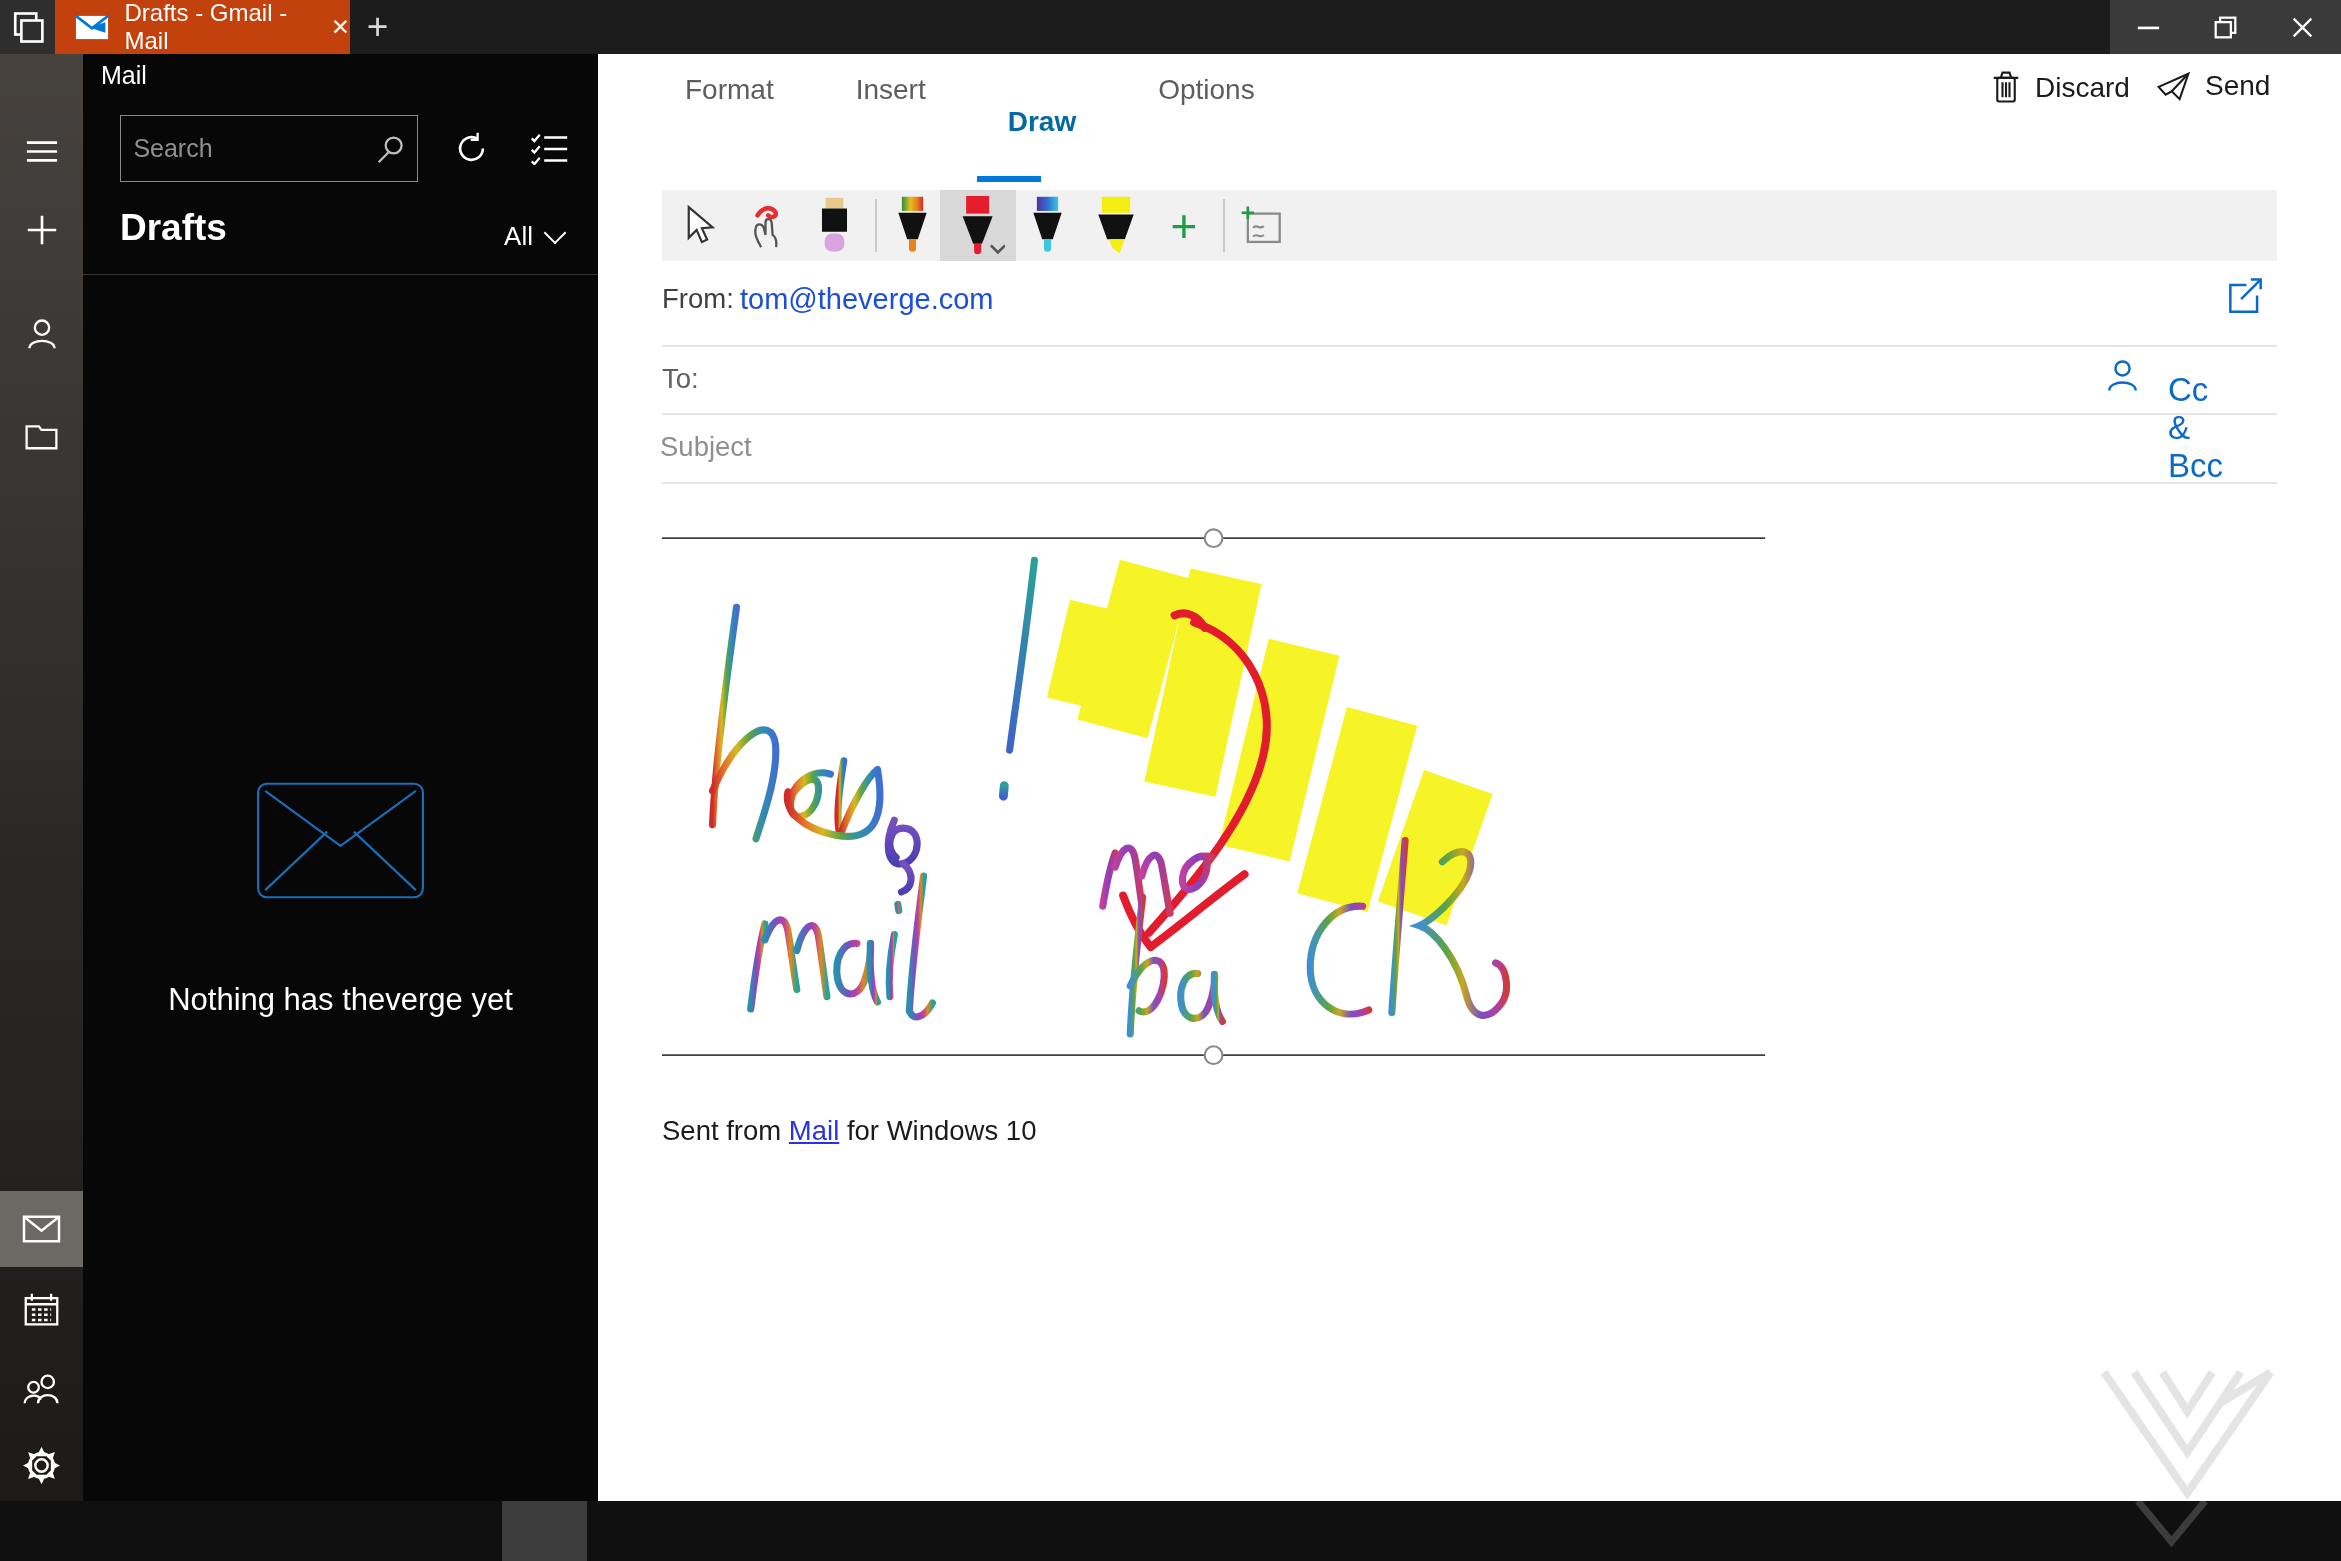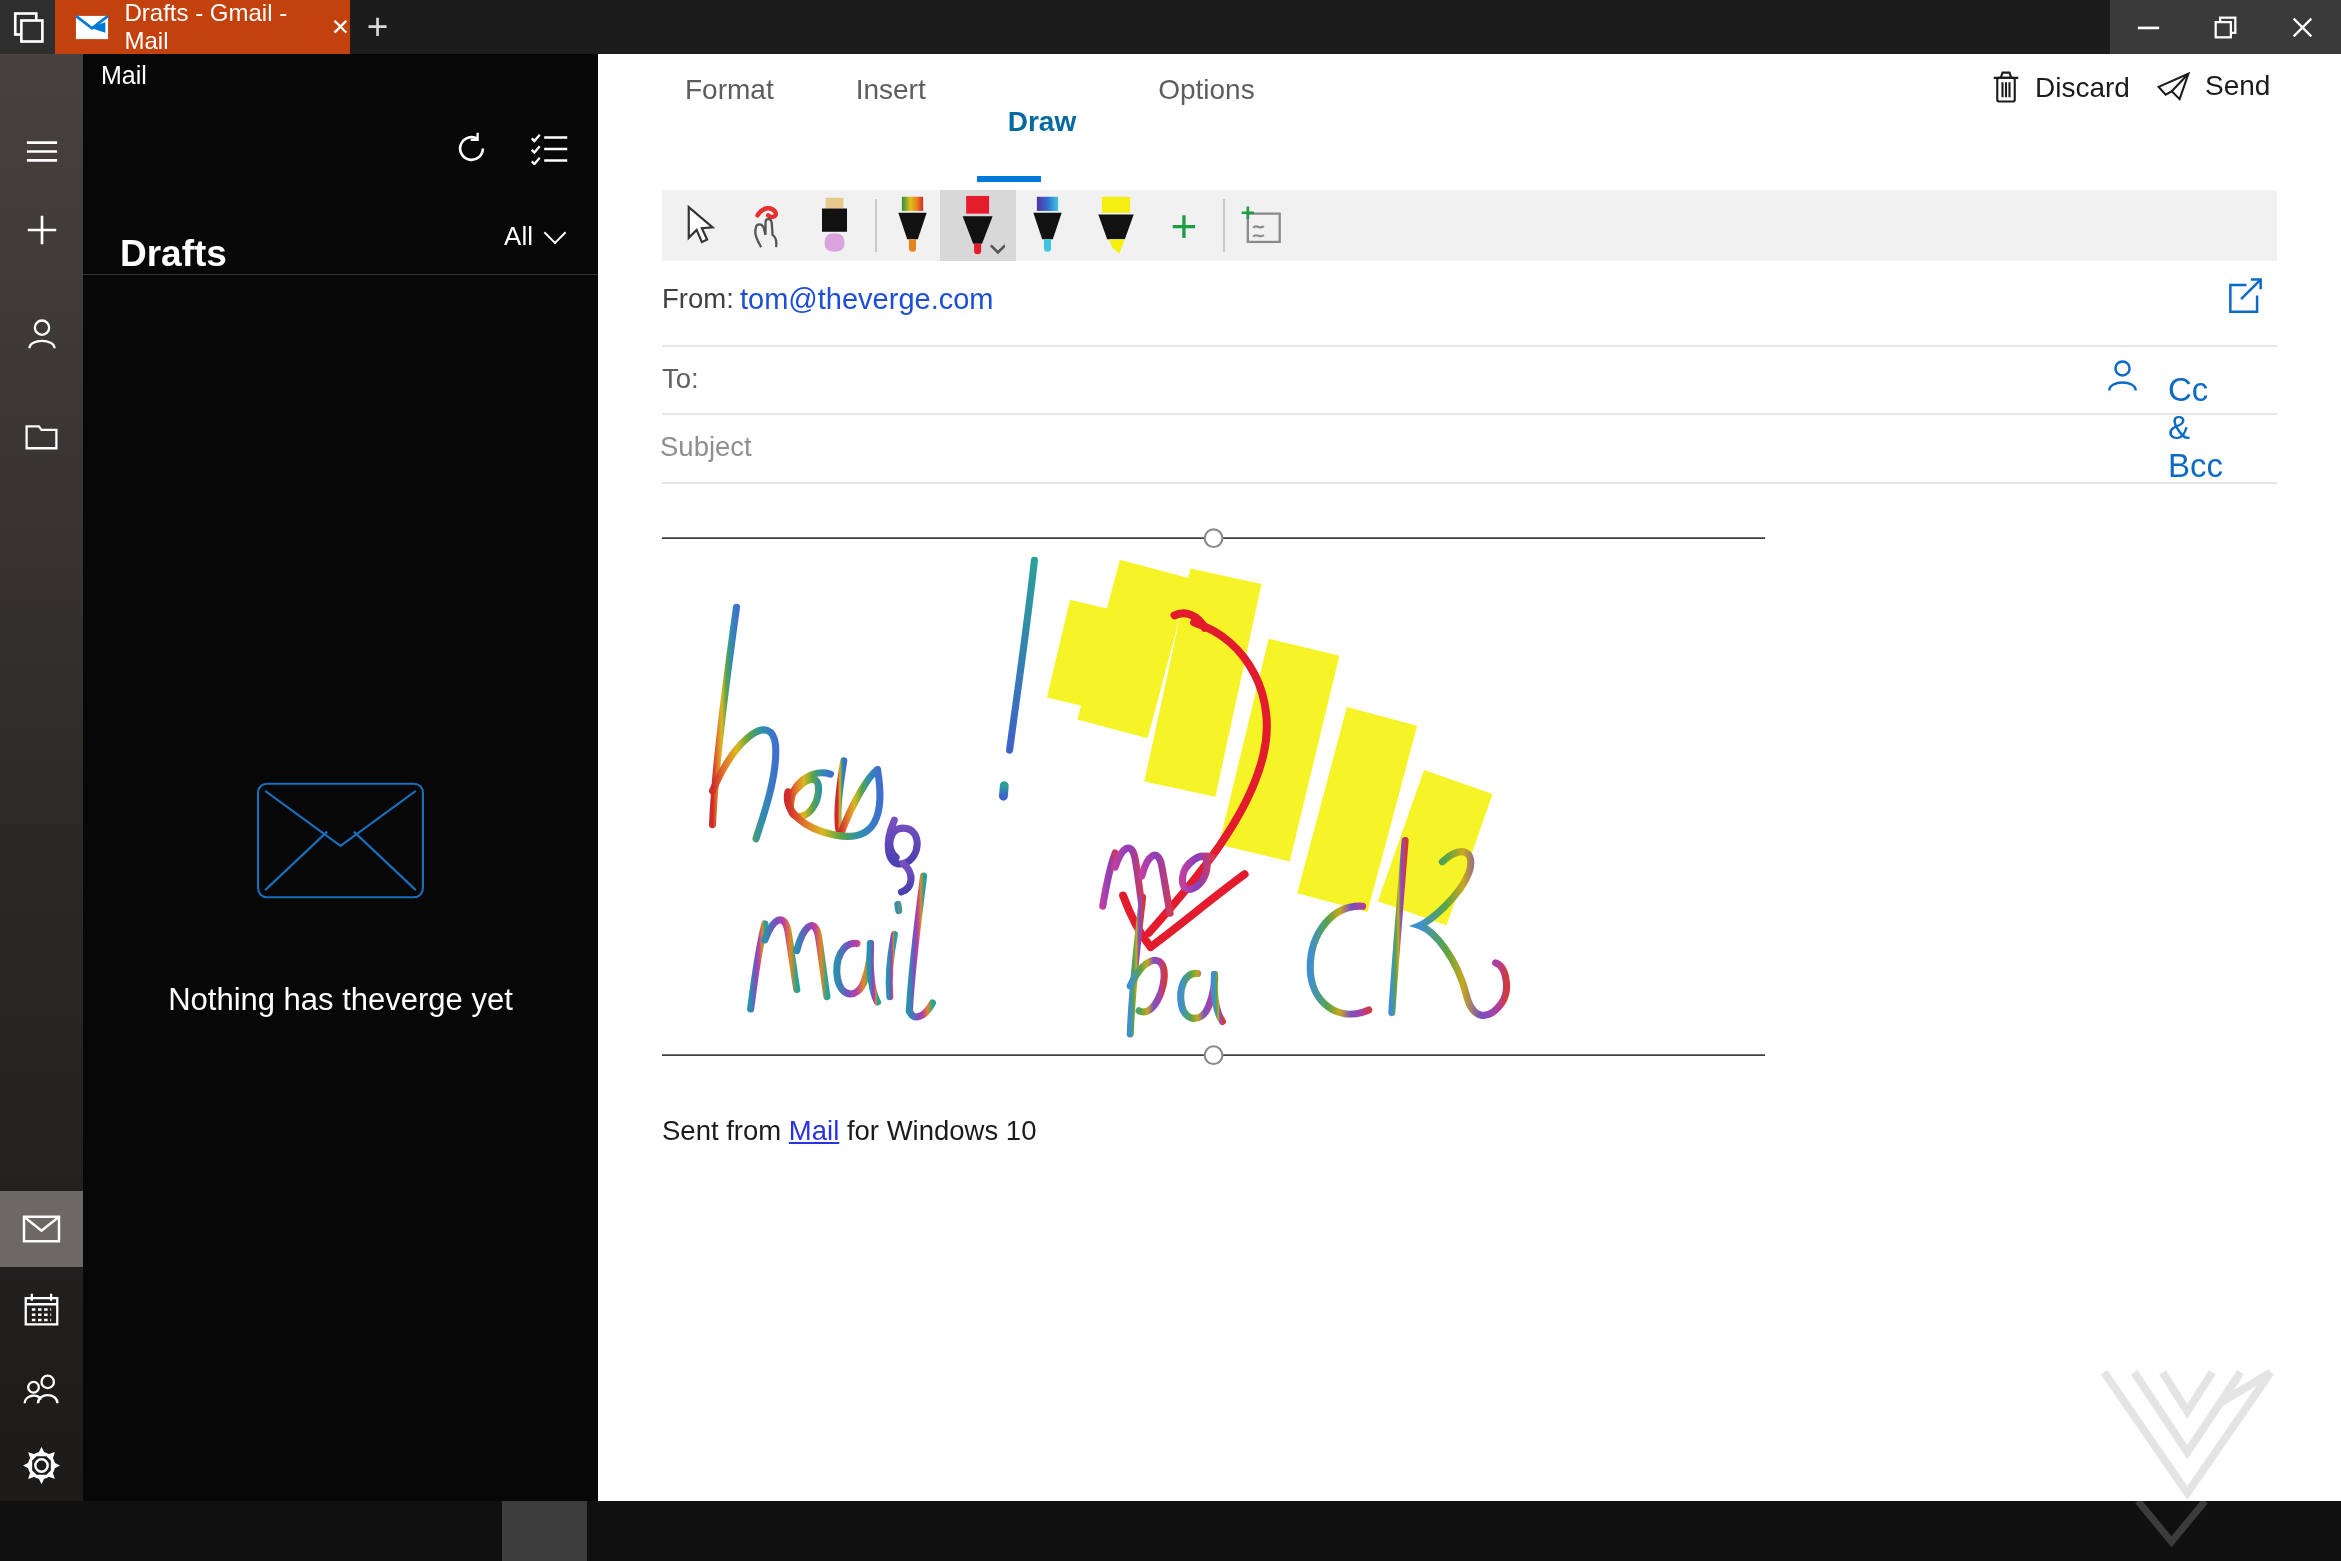--- a/index.html
+++ b/index.html
@@ -22,21 +22,21 @@
   
   #rail{left:0;top:54px;width:83px;height:1447px;background:linear-gradient(#47423e,#2b2927 55%,#1d1b1a);}
   .rail-item{left:0;width:83px;height:76px;display:flex;align-items:center;justify-content:center;}
   .rail-item.sel{background:#6c6965;}
 
   
   #panel{left:83px;top:54px;width:515px;height:1447px;background:#070707;color:#fff;}
   #search-box{left:37px;top:61px;width:298px;height:67px;border:1.8px solid #8a8a8a;display:flex;align-items:center;box-sizing:border-box;}
   #search-box input{flex:1;color:#eee;font-size:25px;padding:0 12.4px;width:213px;}
   #search-box input::placeholder{color:#909090;}
-  #drafts-title{left:37px;top:153px;font-size:37px;font-weight:bold;color:#fff;margin-top:26px;}
+  #drafts-title{left:37px;top:153px;font-size:37px;font-weight:bold;color:#fff;}
   #filter-all{right:35px;top:167px;font-size:26px;color:#fff;display:flex;align-items:center;gap:14px;}
   .chev{width:14px;height:14px;border-right:2.7px solid #fff;border-bottom:2.7px solid #fff;transform:rotate(45deg);margin-top:-7px;}
   #panel-divider{left:0;top:220px;width:515px;height:0.9px;background:#333;}
   #empty-msg{left:0;top:928px;width:515px;text-align:center;font-size:31px;color:#fff;}
 
   
   #compose{left:598px;top:54px;width:1528px;height:1447px;background:#fff;}
   .ribbon-tab{font-size:28px;color:#5d5d5d;}
   .ribbon-tab.active{color:#0369a1;font-weight:bold;margin-top:32px;}
   #draw-underline{background:#0078d7;height:6.2px;width:64px;}
@@ -149,20 +149,29 @@
       <path d="M21,3 L24,9 L18,9 Z M21,39 L24,33 L18,33 Z M3,21 L9,18 L9,24 Z M39,21 L33,18 L33,24 Z
                M8,8 L14,10 L10,14 Z M34,8 L32,14 L28,10 Z M8,34 L10,28 L14,32 Z M34,34 L28,32 L32,28 Z"></path>
       <circle cx="21" cy="21" r="14"></circle>
     </svg>
   </div>
 </div>
 
 <div id="panel" class="abs">
   <div class="abs" style="left:18px;top:7px;font-size:25px;color:#fff;">Mail</div>
 
+  <div id="search-box" class="abs">
+    <input type="text" placeholder="Search" style="">
+    <span style="padding-right:10.6px;">
+      <svg width="30" height="30" viewBox="0 0 34 34" fill="none" stroke="#bdbdbd" stroke-width="2.6">
+        <circle cx="20" cy="13" r="9"></circle>
+          <path d="M14,21 L3,32"></path>
+      </svg>
+    </span>
+  </div>
   <div class="abs flexc" style="left:355px;top:61px;width:67px;height:67px;">
     <svg width="35" height="35" viewBox="0 0 40 40" fill="none" stroke="#fff" stroke-width="3">
       <path d="M33,20 A13,13 0 1 1 27,9"></path>
         <path d="M27,2 V10 H19" stroke-width="2.6"></path>
     </svg>
   </div>
   <div class="abs flexc" style="left:433px;top:61px;width:67px;height:67px;">
     <svg width="39" height="32" viewBox="0 0 44 36" fill="none" stroke="#fff" stroke-width="2.6">
       <path d="M2,6 L5,9 L11,2 M16,5 H42"></path>
       <path d="M2,19 L5,22 L11,15 M16,18 H42"></path>

